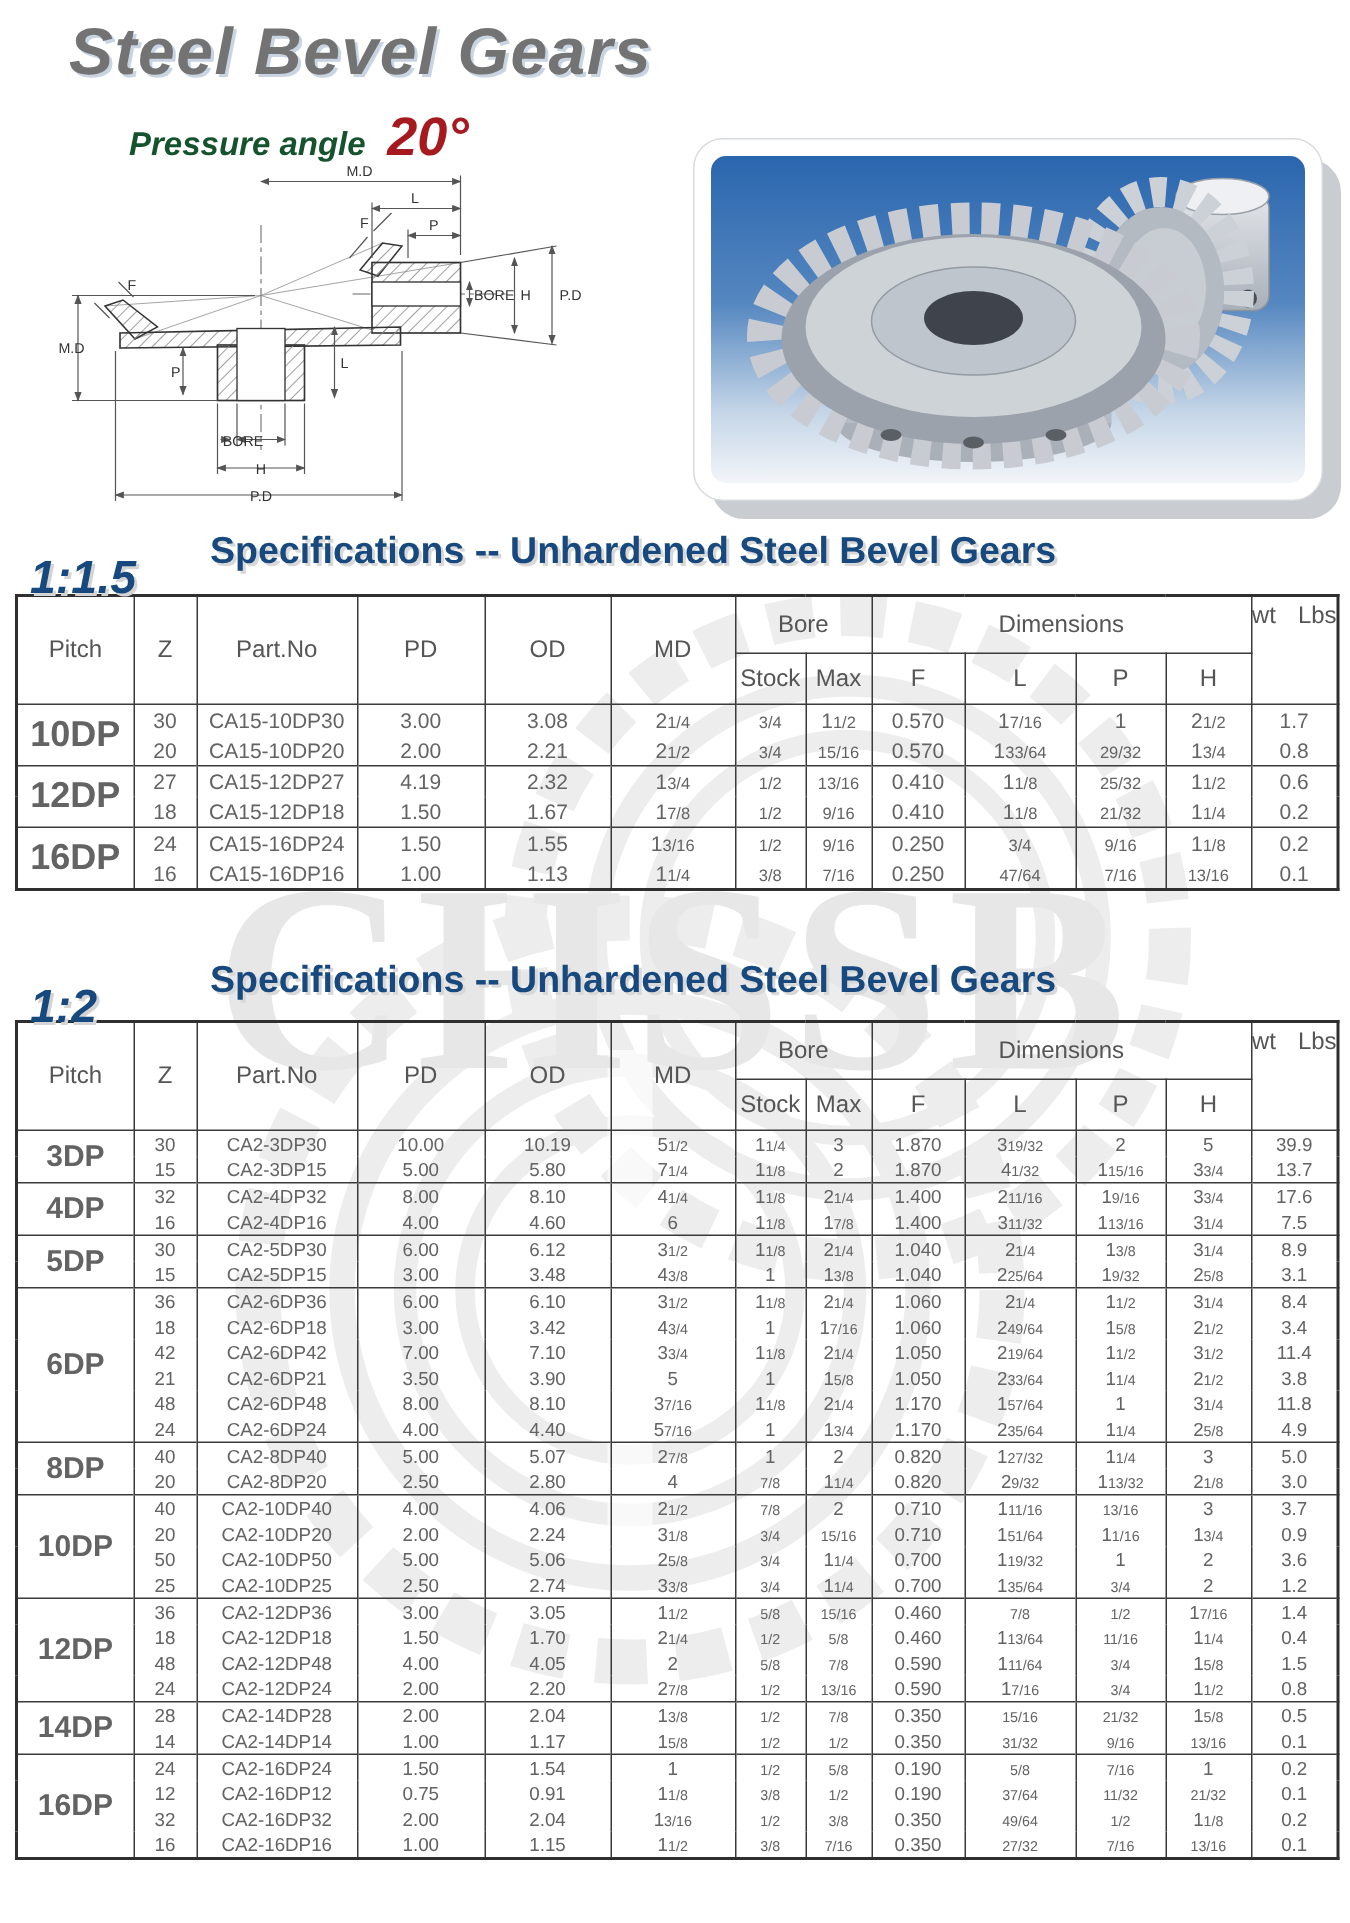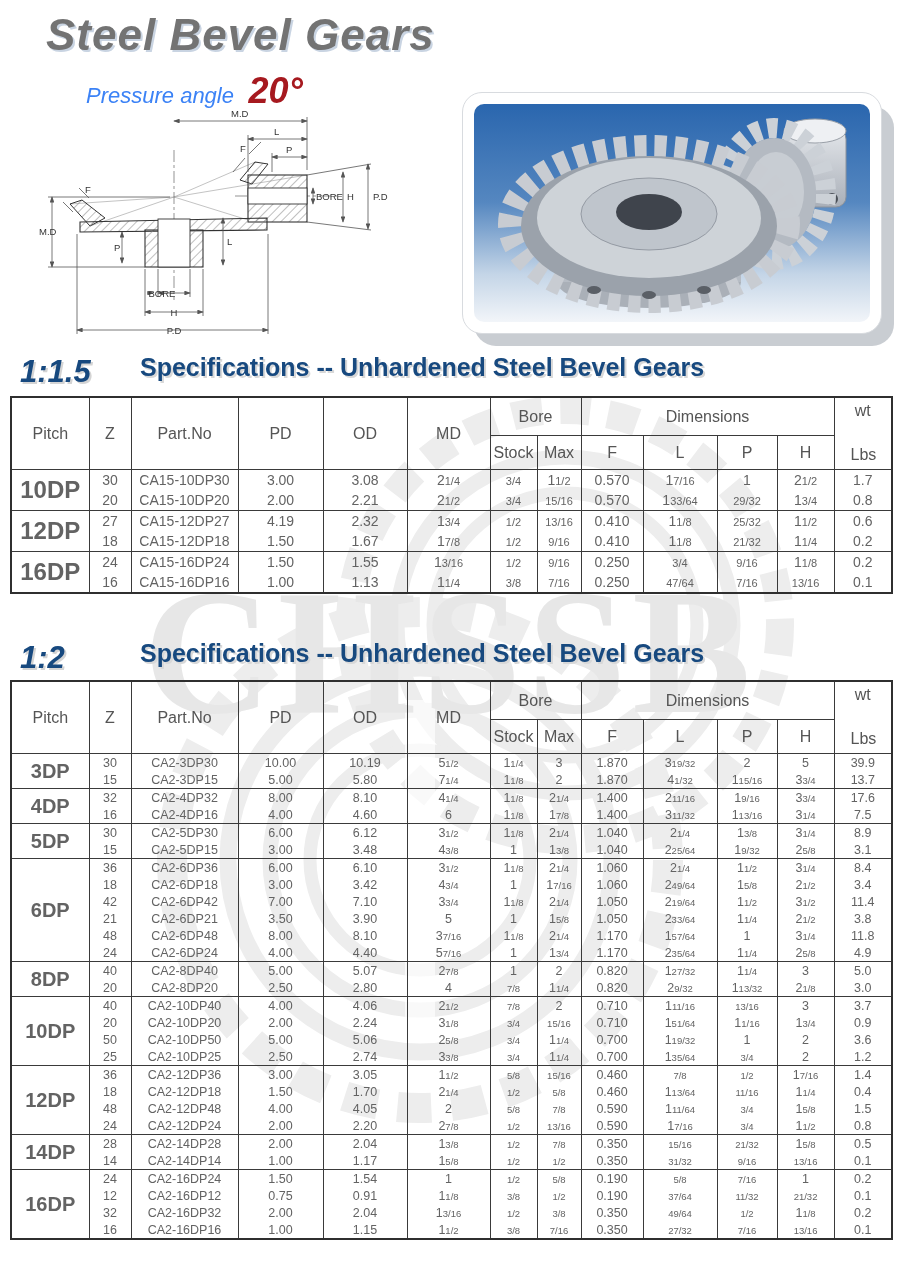--- a/index.html
+++ b/index.html
@@ -9,37 +9,37 @@
   }
   
   #watermark{position:absolute;left:0;top:0;z-index:0;pointer-events:none;}
   
   .page-title{
     position:absolute;left:46px;top:10px;z-index:2;
     font-size:44px;font-weight:bold;font-style:italic;letter-spacing:1px;
     color:#737373;text-shadow:2px 2px 0 #c9d4e2;white-space:nowrap;
   }
   .subtitle{position:absolute;left:86px;top:70px;z-index:2;white-space:nowrap;}
-  .subtitle .st-label{font-size:22px;font-weight:normal;font-style:italic;color:#3b82f6;}
+  .subtitle .st-label{font-size:22px;font-weight:bold;font-style:italic;color:#14532d;}
   .subtitle .st-value{font-size:36px;font-weight:bold;font-style:italic;color:#a6191f;margin-left:10px;}
   
   .diagram{position:absolute;left:35px;top:102px;width:420px;height:244px;z-index:1;}
   
   .photo-wrap{position:absolute;left:462px;top:92px;width:432px;height:254px;z-index:1;}
   .photo-shadow{position:absolute;left:12px;top:14px;width:420px;height:240px;background:#c9cdd2;border-radius:22px;}
   .photo-frame{
     position:absolute;left:0;top:0;width:418px;height:240px;background:#ffffff;
     border:1px solid #d8dbdf;border-radius:20px;
   }
   .photo-inner{position:absolute;left:11px;top:11px;width:396px;height:218px;border-radius:10px;overflow:hidden;}
   
   .sec{position:absolute;left:0;width:900px;z-index:2;height:42px;}
   .sec1{top:350px;} .sec2{top:636px;}
   .ratio{
-    position:absolute;left:20px;top:4px;font-size:31px;font-weight:bold;font-style:italic;
+    position:absolute;left:20px;top:17px;font-size:31px;font-weight:bold;font-style:italic;
     color:#17497f;text-shadow:2px 2px 0 #d4d4d4;
   }
   .sec-heading{
     position:absolute;left:140px;top:3px;width:730px;text-align:left;
     font-size:25px;font-weight:bold;color:#17497f;text-shadow:2px 2px 0 #d8d8d8;white-space:nowrap;
   }
   
   table.spec{
     position:absolute;left:10px;width:881px;z-index:1;
     border-collapse:collapse;table-layout:fixed;background:transparent;
@@ -48,21 +48,21 @@
   table.spec th,table.spec td{border:1px solid #3a3a3a;padding:0;text-align:center;}
   table.spec{border:2px solid #2f2f2f;}
   table.spec thead th{
     font-weight:normal;color:#555;background:transparent;
   }
   #table1 thead th{font-size:16px;}
   #table2 thead th{font-size:16px;}
   th.h-top{height:37px;} th.h-bot{height:33px;}
   th.h-span{height:70px;}
   th.h-wt{vertical-align:top;}
-  .wt-cell{display:flex;flex-direction:column;justify-content:space-between;height:62px;padding:4px 16px;}
+  .wt-cell{display:flex;flex-direction:row;justify-content:space-between;height:62px;padding:4px 0;}
   
   table.spec tbody td{border-top:none;border-bottom:none;color:#636363;}
   table.spec tbody tr.group-start td{border-top:1.5px solid #3a3a3a;}
   #table1 tbody td{height:20px;font-size:14px;}
   #table2 tbody td{height:17px;font-size:12.5px;}
   td.c-part{text-align:left;padding-left:11px;}
   td.pitch{font-weight:bold;color:#17497f;}
   #table1 td.pitch{font-size:24px;}
   #table2 td.pitch{font-size:20px;}
   .fr{font-size:72%;}

